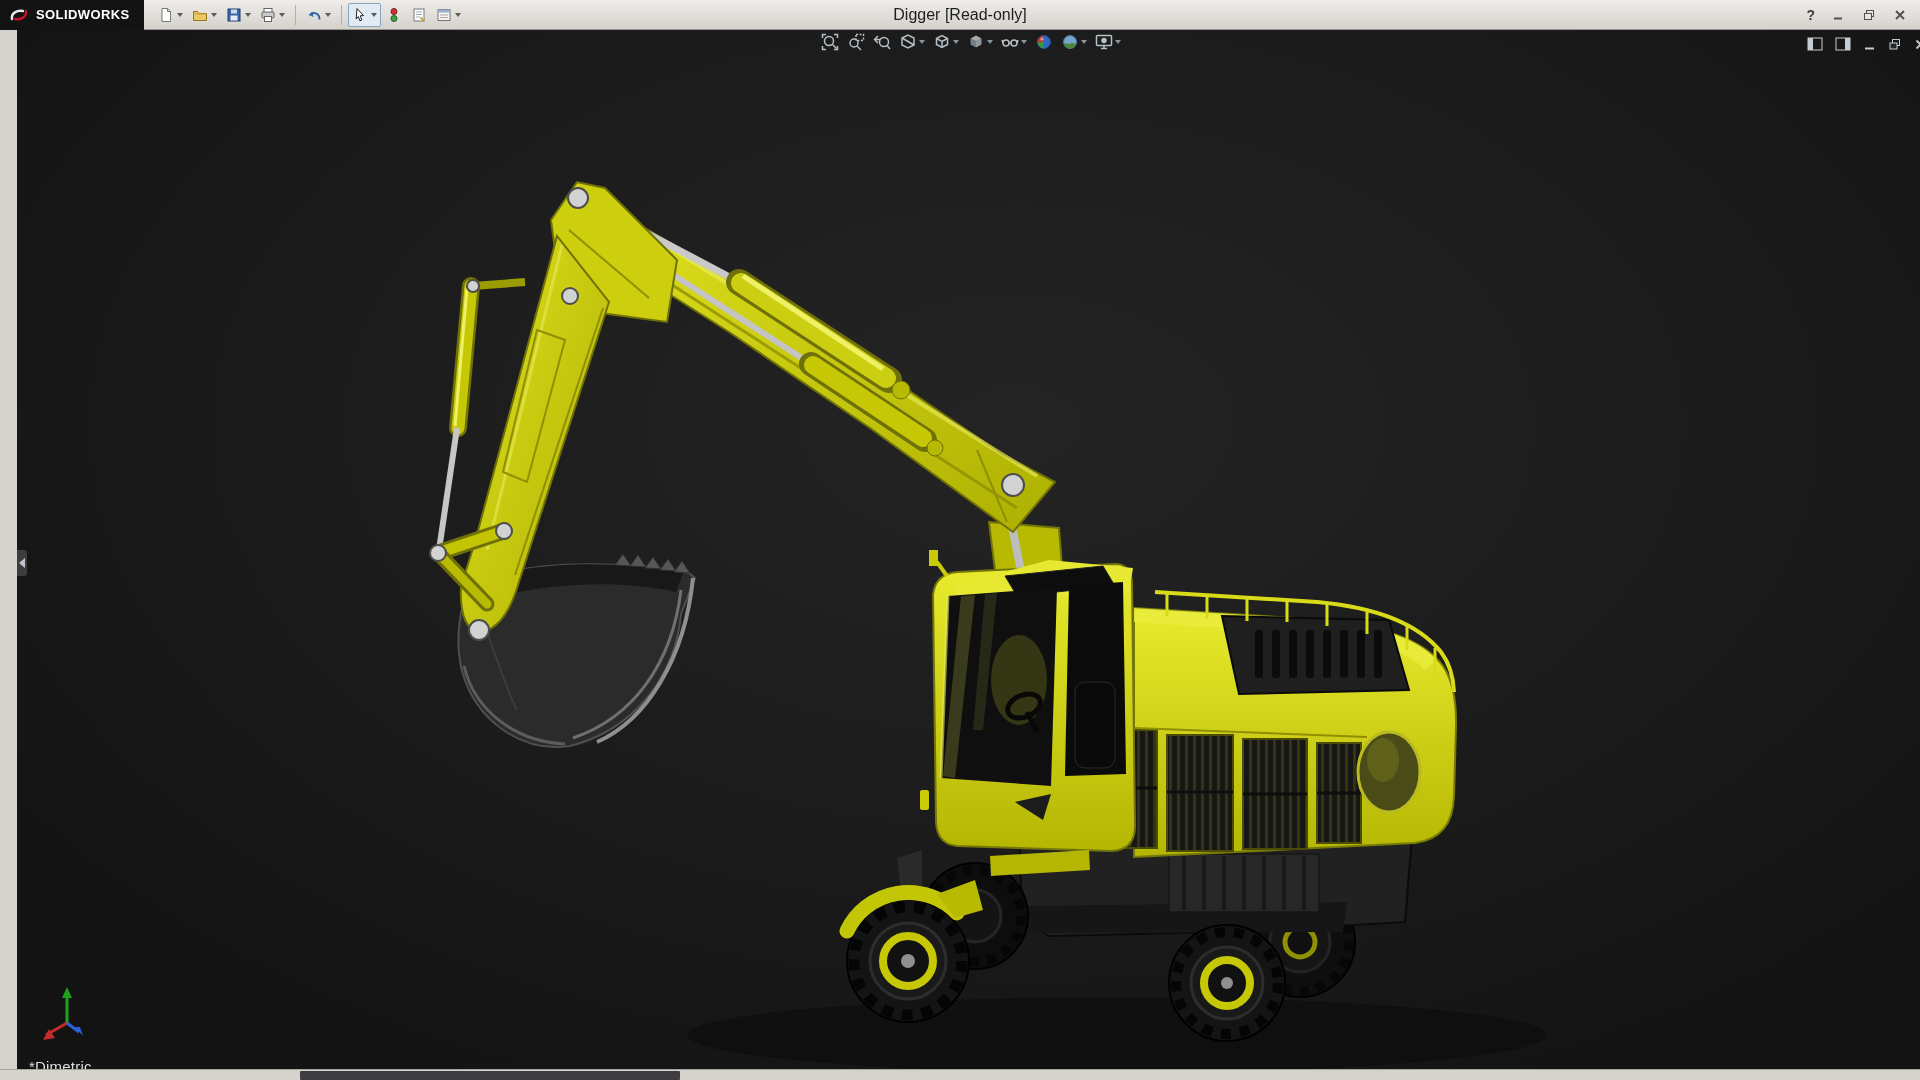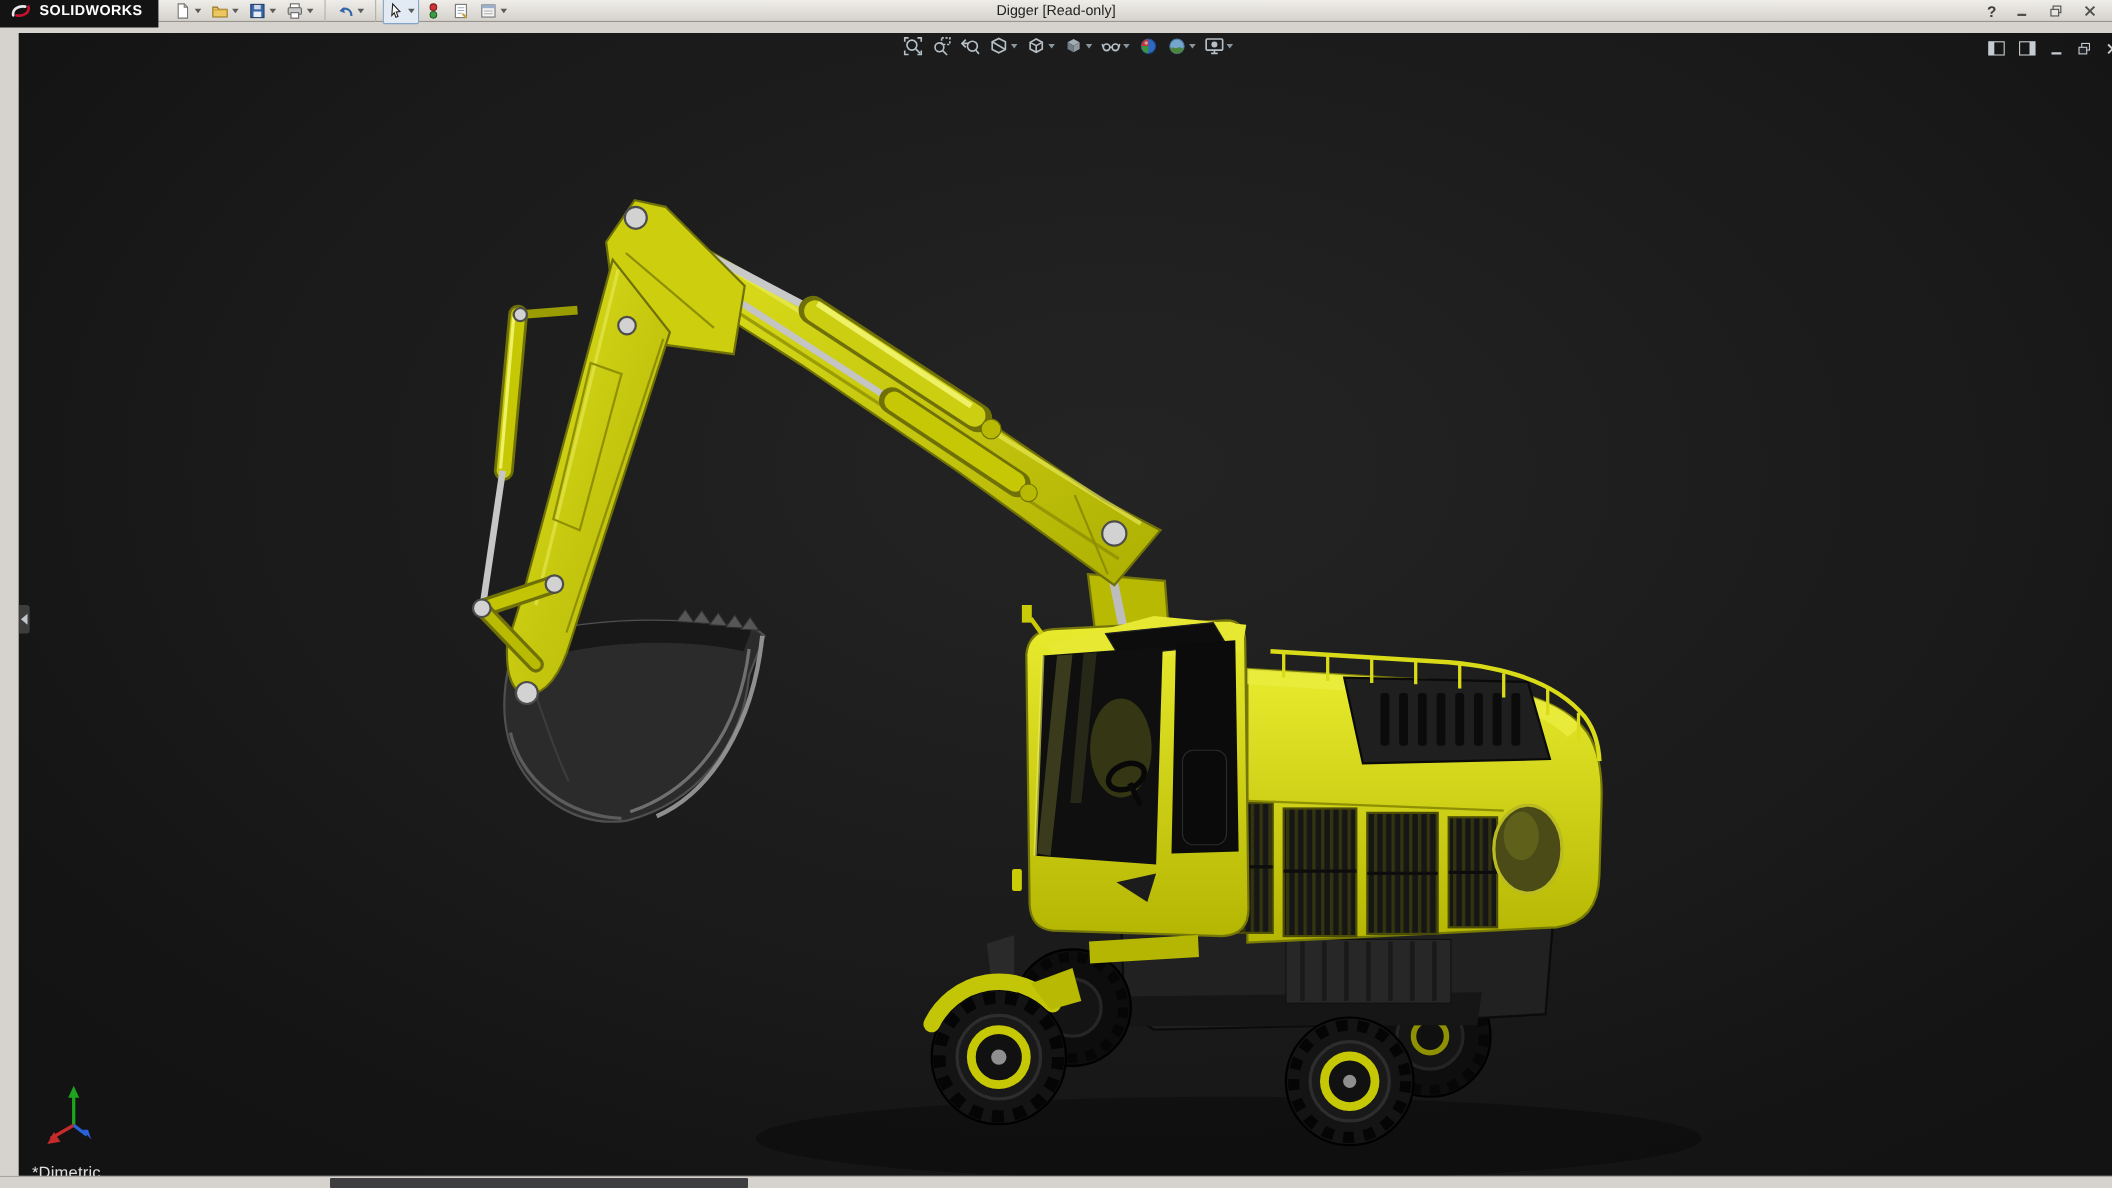--- a/index.html
+++ b/index.html
@@ -1,32 +1,32 @@
 <!DOCTYPE html>
 <html><head>
 <meta charset="utf-8">
 <style>
   html,body{margin:0;padding:0;width:1920px;height:1080px;overflow:hidden;
     font-family:"Liberation Sans",sans-serif;background:#d6d3ce;-webkit-font-smoothing:antialiased;}
   *{box-sizing:border-box;}
 
   
-  .titlebar{position:absolute;top:0;left:0;width:1920px;height:20px;
+  .titlebar{position:absolute;top:0;left:0;width:1920px;height:30px;
     background:linear-gradient(#efede9,#d5d2cc);border-bottom:1px solid #98958f;
     display:flex;align-items:center;z-index:30;}
   .brand{height:30px;background:#131313;color:#fff;display:flex;align-items:center;
     gap:6px;padding:0 14px 0 8px;font-size:13px;font-weight:bold;letter-spacing:.4px;}
   .tb{display:flex;align-items:center;gap:1px;padding-left:10px;}
   .tb-btn{display:flex;align-items:center;height:24px;padding:2px 3px;border:1px solid transparent;
     border-radius:2px;gap:3px;cursor:default;}
   .tb-btn.pressed{background:#e2ebf4;border:1px solid #86a5c4;}
   .dd{width:0;height:0;border-left:3px solid transparent;border-right:3px solid transparent;
     border-top:4px solid #5b5b5b;}
   .sep{width:1px;height:20px;background:#b3b0aa;margin:0 5px;}
-  .doc-title{position:absolute;left:50%;transform:translateX(-50%);font-size:13px;color:#1e1e1e;white-space:nowrap;}
+  .doc-title{position:absolute;left:50%;transform:translateX(-50%);font-size:16px;color:#1e1e1e;white-space:nowrap;}
   .win-controls{margin-left:auto;display:flex;align-items:center;gap:15px;padding-right:12px;}
   .help{font-weight:bold;font-size:14px;color:#3e3e3e;}
   .wbtn{display:flex;align-items:center;justify-content:center;width:16px;height:16px;}
 
   
   .viewport{position:absolute;top:30px;left:17px;width:1920px;height:1039px;overflow:hidden;
     background:radial-gradient(1250px 750px at 52% 38%, #242424 0%, #1b1b1b 58%, #131313 100%);}
   .headsup{position:absolute;top:3px;left:49.7%;transform:translateX(-50%);
     display:flex;align-items:center;gap:8px;}
   .hu-btn{display:flex;align-items:center;gap:2px;opacity:.92;}

